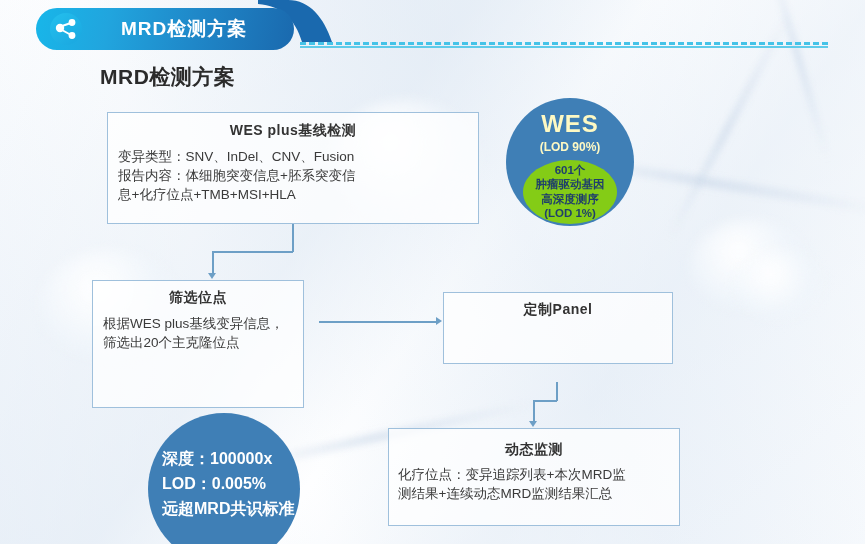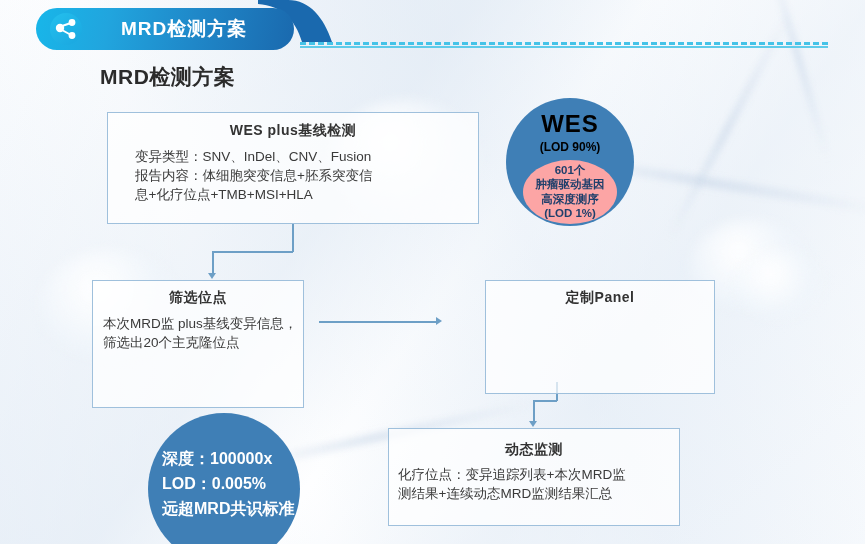--- a/index.html
+++ b/index.html
@@ -127,27 +127,27 @@
   }
   .fbox-body {
     font-size: 13.5px;
     color: #3a3a3a;
     line-height: 1.42;
     white-space: pre-line;
   }
 
   #box-wes       { left: 107px; top: 112px;  width: 372px; height: 112px; }
   #box-wes .fbox-head { margin-top: 9px; }
-  #box-wes .fbox-body { margin: 7px 0 0 27px; }
+  #box-wes .fbox-body { margin: 7px 0 0 10px; }
 
   #box-filter    { left: 92px; top: 280px;  width: 212px; height: 128px; }
   #box-filter .fbox-head { margin-top: 8px; }
   #box-filter .fbox-body { margin: 7px 0 0 10px; }
 
-  #box-panel     { left: 443px; top: 280px;  width: 230px; height: 114px; margin-left: 42px; }
+  #box-panel     { left: 443px; top: 292px;  width: 230px; height: 72px; }
   #box-panel .fbox-head { margin-top: 8px; }
   #box-panel .fbox-body { margin: 7px 0 0 10px; }
 
   #box-monitor   { left: 388px; top: 428px;  width: 292px; height: 98px; }
   #box-monitor .fbox-head { margin-top: 12px; }
   #box-monitor .fbox-body { margin: 6px 0 0 9px; }
 
   
   .conn { position: absolute; background: #6d9fc6; z-index: 5; }
   .conn-v { width: 1.5px; }
@@ -178,32 +178,32 @@
     height: 128px;
     border-radius: 50%;
     background: #3f7fb6;
     z-index: 7;
   }
   .wes-label {
     position: absolute;
     top: 12px;
     left: 0; right: 0;
     text-align: center;
-    color: #000000;
+    color: #fef9c3;
   }
   .wes-label .t1 { font-size: 24px; font-weight: bold; letter-spacing: 1px; }
   .wes-label .t2 { font-size: 12px; font-weight: bold; margin-top: 2px; }
   .wes-inner {
     position: absolute;
     left: 17px;
     top: 62px;
     width: 94px;
     height: 64px;
     border-radius: 50%;
-    background: #fca5a5;
+    background: #84cc16;
     text-align: center;
     color: #1f3f6b;
     font-size: 11.5px;
     font-weight: bold;
     line-height: 1.24;
     padding-top: 3px;
     box-sizing: border-box;
     white-space: pre-line;
   }
 
@@ -278,21 +278,21 @@
 
   <div class="fbox" id="box-wes">
     <div class="fbox-head">WES plus基线检测</div>
     <div class="fbox-body">变异类型：SNV、InDel、CNV、Fusion
 报告内容：体细胞突变信息+胚系突变信
 息+化疗位点+TMB+MSI+HLA</div>
   </div>
 
   <div class="fbox" id="box-filter">
     <div class="fbox-head">筛选位点</div>
-    <div class="fbox-body">本次MRD监 plus基线变异信息，
+    <div class="fbox-body">根据WES plus基线变异信息，
 筛选出20个主克隆位点</div>
   </div>
 
   <div class="fbox" id="box-panel">
     <div class="fbox-head">定制Panel</div>
   </div>
 
   <div class="fbox" id="box-monitor">
     <div class="fbox-head">动态监测</div>
     <div class="fbox-body">化疗位点：变异追踪列表+本次MRD监

